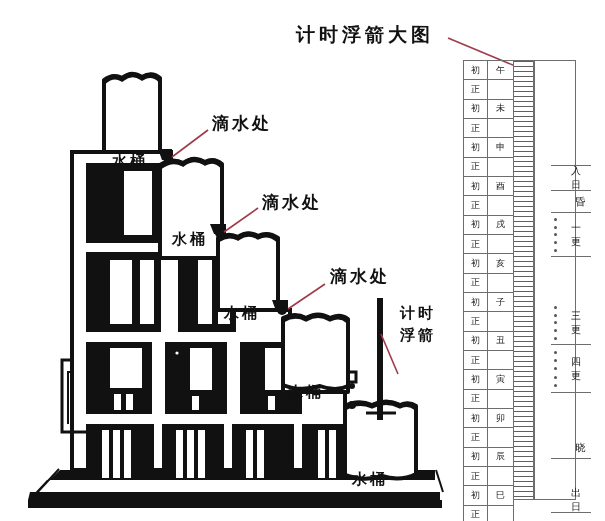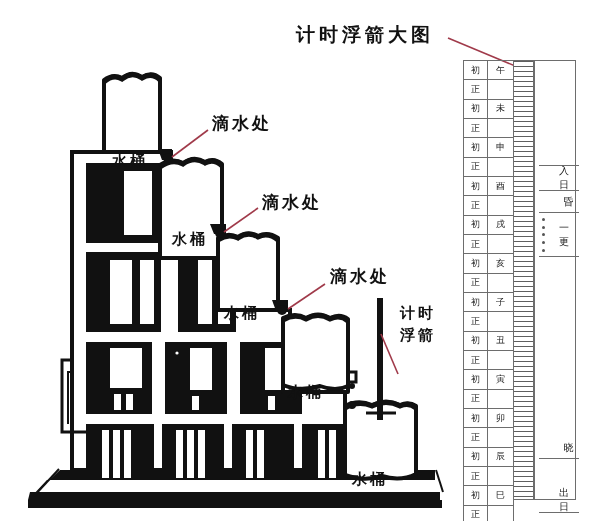--- a/index.html
+++ b/index.html
@@ -69,21 +69,21 @@
   }
 
   
   #annCol{
     position:absolute;left:71px;top:0;
     width:42px;height:440px;
     border:1px solid #6d6d6d;
     box-sizing:border-box;
   }
   .ann{
-    position:absolute;left:4px;width:100%;
+    position:absolute;left:16px;width:100%;
     box-sizing:border-box;
     border-bottom:1px solid #6d6d6d;
     font-family:"DejaVu Sans", sans-serif;
     font-size:10px;
     color:#1a1a1a;
     display:flex;align-items:center;justify-content:center;
     letter-spacing:1px;
     padding-left:20px;
   }
   .ann.notop{border-top:1px solid #6d6d6d;}
@@ -375,20 +375,40 @@
         <div class="ann" style="top: 152px; height: 44px;">
           <span class="dots" style="top: 3px; height: 38px;">
             <i></i>
             <i></i>
             <i></i>
             <i></i>
             <i></i>
           </span>
           <span>一更</span>
         </div>
+        <div class="ann" style="top: 240px; height: 44px;">
+          <span class="dots" style="top: 3px; height: 38px;">
+            <i></i>
+            <i></i>
+            <i></i>
+            <i></i>
+            <i></i>
+          </span>
+          <span>三更</span>
+        </div>
+        <div class="ann" style="top: 284px; height: 48px;">
+          <span class="dots" style="top: 3px; height: 42px;">
+            <i></i>
+            <i></i>
+            <i></i>
+            <i></i>
+            <i></i>
+          </span>
+          <span>四更</span>
+        </div>
         <div class="ann" style="top: 376px; height: 22px;">
           <span>晓</span>
         </div>
         <div class="ann" style="top: 398px; height: 26px; margin-top: 28px;">
           <span>出日</span>
         </div>
       </div>
   </div>
 
 </div>

